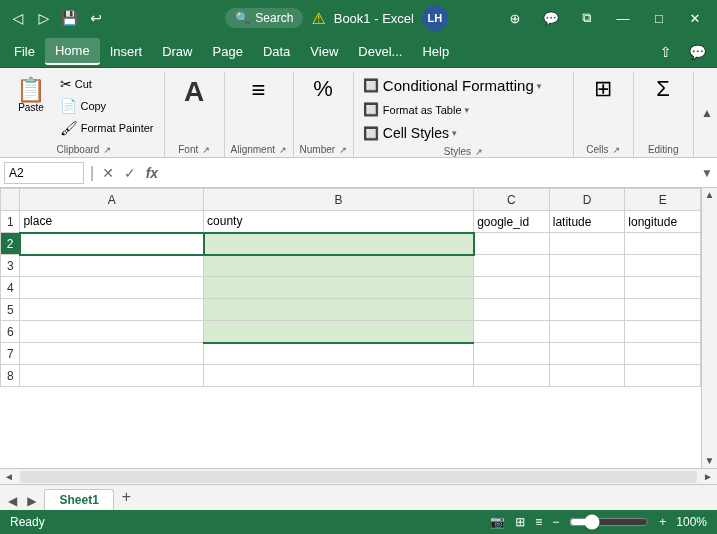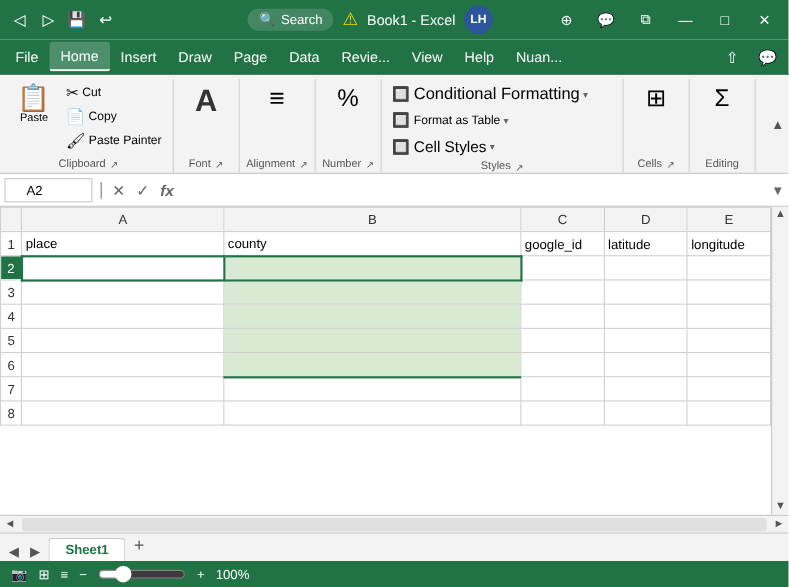--- a/index.html
+++ b/index.html
@@ -113,21 +113,21 @@
       border-bottom: 1px solid #c8c8c8;
       height: 30px;
       display: flex;
       align-items: center;
       padding: 0 4px;
       gap: 4px;
     }
     .name-box {
       width: 80px;
       border: 1px solid #c8c8c8;
-      padding: 2px 19px;
+      padding: 2px 4px;
       font-size: 12px;
       height: 22px;
       background: #fff;
     }
     .formula-divider { color: #999; padding: 0 2px; font-size: 16px; }
     .formula-icons { display: flex; gap: 6px; align-items: center; color: #666; font-size: 14px; }
     .formula-icon { cursor: pointer; padding: 2px; }
     .formula-input {
       flex: 1;
       border: none;
@@ -289,24 +289,23 @@
     </div>
   </div>
 
   <div class="menu-bar">
     <div class="menu-item">File</div>
     <div class="menu-item active">Home</div>
     <div class="menu-item">Insert</div>
     <div class="menu-item">Draw</div>
     <div class="menu-item">Page</div>
     <div class="menu-item">Data</div>
-    <div class="menu-item">Revie...</div>
     <div class="menu-item">View</div>
+    <div class="menu-item">Devel...</div>
     <div class="menu-item">Help</div>
-    <div class="menu-item">Nuan...</div>
     <div class="menu-bar-right">
       <div class="menu-bar-icon">⇧</div>
       <div class="menu-bar-icon">💬</div>
     </div>
   </div>
 
   <div class="ribbon ribbon-wrapper">
 
     <div class="ribbon-group">
       <div class="ribbon-group-content">
@@ -318,21 +317,21 @@
           <div class="ribbon-btn-small">
             <span class="ribbon-icon-small">✂</span>
             <span>Cut</span>
           </div>
           <div class="ribbon-btn-small">
             <span class="ribbon-icon-small">📄</span>
             <span>Copy</span>
           </div>
           <div class="ribbon-btn-small">
             <span class="ribbon-icon-small">🖌</span>
-            <span>Paste Painter</span>
+            <span>Format Painter</span>
           </div>
         </div>
       </div>
       <div class="ribbon-group-label">
         <span>Clipboard</span>
         <span style="font-size:9px;cursor:pointer;">↗</span>
       </div>
     </div>
 
     <div class="ribbon-group">
@@ -544,20 +543,21 @@
       <div class="sheet-nav">
         <span class="sheet-nav-btn">◀</span>
         <span class="sheet-nav-btn">▶</span>
       </div>
       <div class="sheet-tab active">Sheet1</div>
       <span class="add-sheet-btn">+</span>
     </div>
   </div>
 
   <div class="status-bar">
+    <div class="status-left">Ready</div>
     <div class="status-right">
       <span>📷</span>
       <span>⊞</span>
       <span>≡</span>
       <span style="cursor:pointer;">−</span>
       <input type="range" class="zoom-slider" min="10" max="400" value="100" style="">
       <span style="cursor:pointer;">+</span>
       <span>100%</span>
     </div>
   </div>

